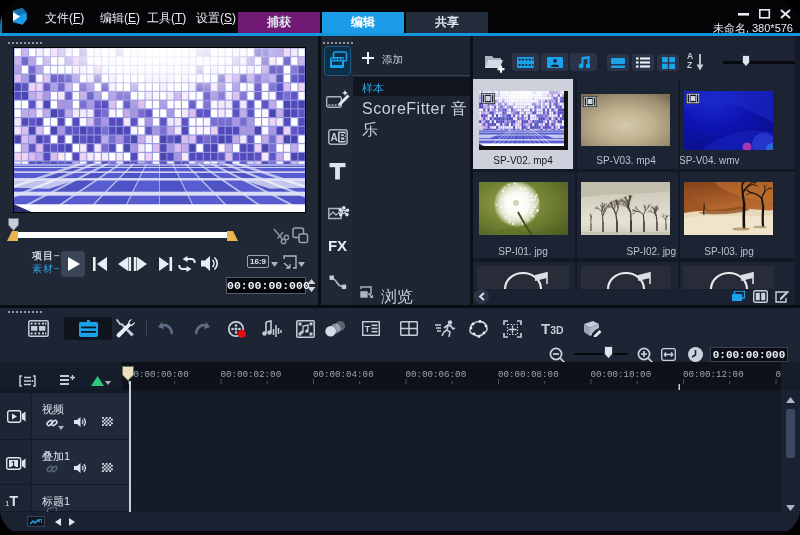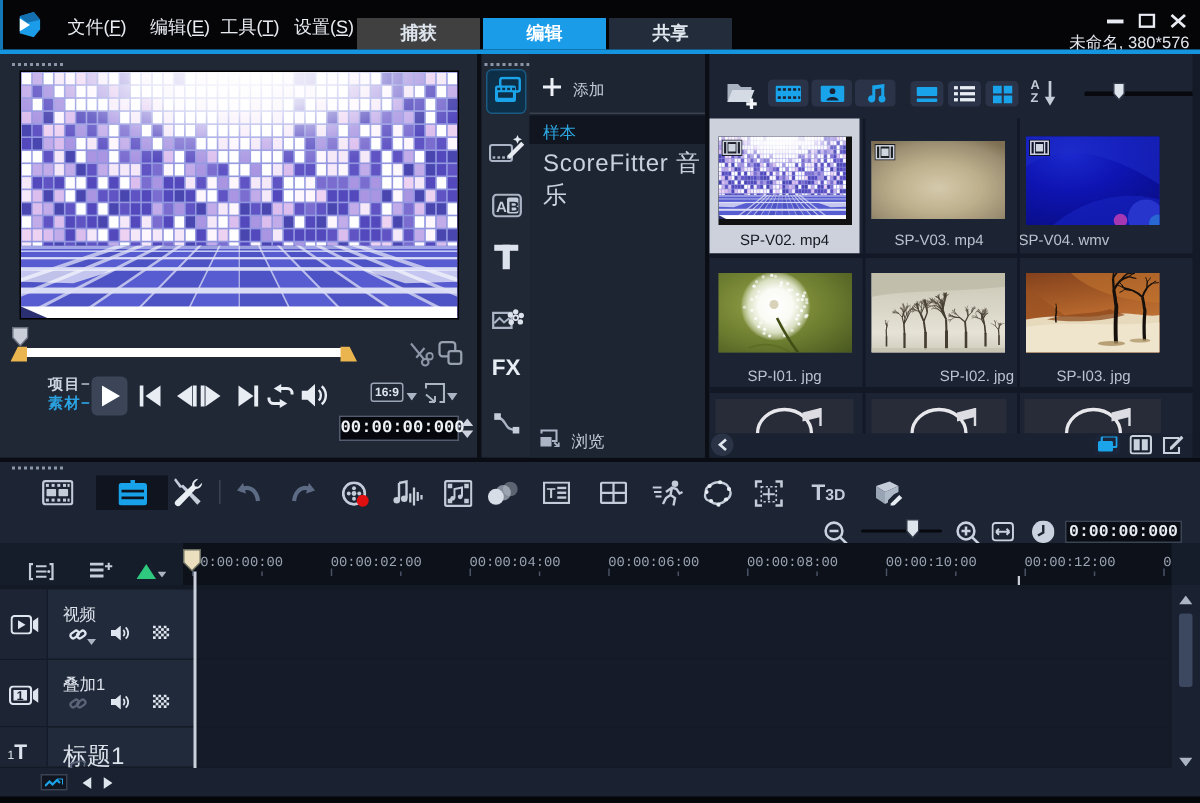--- a/index.html
+++ b/index.html
@@ -1,16 +1,16 @@
 <!DOCTYPE html>
 <html><head><meta charset="utf-8">
 <style>
 html,body{margin:0;padding:0;background:#000;}
 *{box-sizing:border-box;}
-#win{position:relative;width:800px;height:535px;background:#131925;font-family:"Liberation Sans",sans-serif;overflow:hidden;}
+#win{position:relative;width:800px;height:535px;background:#131925;font-family:"Liberation Sans",sans-serif;overflow:hidden;border-radius:26px;}
 .abs{position:absolute;}
 
 #title{position:absolute;left:0;top:0;width:800px;height:33px;background:#050507;}
 #blueline{position:absolute;left:0;top:33px;width:800px;height:3px;background:#1595e0;}
 .menu{position:absolute;top:10px;color:#e8ecf2;font-size:12px;}
 .tab{position:absolute;top:12px;height:21px;color:#dfe6ee;font-size:12px;font-weight:bold;text-align:center;line-height:21px;}
 
 #preview{position:absolute;left:0;top:36px;width:318px;height:269px;background:#202836;}
 #midpanel{position:absolute;left:321px;top:36px;width:149px;height:269px;background:#202836;}
 #library{position:absolute;left:473px;top:36px;width:327px;height:269px;background:#1c2332;}
@@ -39,21 +39,21 @@
     <div class="abs" style="left:0;top:0;width:2px;height:33px;background:#1377b5"></div>
     <svg class="abs" style="left:13px;top:8px" width="14" height="17" viewBox="0 0 14 17">
         <polygon points="0,2.8 9.5,0 13.8,5.2 13.8,11.5 9.5,16.8 0,14.2" fill="#1b9ce8"></polygon>
         <polygon points="0,2.8 9.5,0 13.8,5.2 5,7.2" fill="#146fb0"></polygon>
         <polygon points="0,4.2 7,8.6 0,13" fill="#ffffff"></polygon>
       </svg>
     <div class="menu" style="left:45px">文件(<u>F</u>)</div>
     <div class="menu" style="left:100px">编辑(<u>E</u>)</div>
     <div class="menu" style="left:147px">工具(<u>T</u>)</div>
     <div class="menu" style="left:196px">设置(<u>S</u>)</div>
-    <div class="tab" style="left:238px;width:82px;background:#404040">捕获</div>
+    <div class="tab" style="left:238px;width:82px;background:#701a75">捕获</div>
     <div class="tab" style="left:406px;width:82px;background:#232c3a">共享</div>
     <div class="tab" style="left:322px;width:82px;background:#1b9ce8;color:#fff">编辑</div>
     <svg class="abs" style="left:738px;top:12px" width="12" height="4" viewBox="0 0 12 4">
         <rect x="0" y="1" width="11" height="2.6" fill="#e8ecf2"></rect>
       </svg>
     <svg class="abs" style="left:759px;top:9px" width="12" height="10" viewBox="0 0 12 10">
         <rect x="0.8" y="0.8" width="9.5" height="8" fill="none" stroke="#e8ecf2" stroke-width="1.6"></rect>
       </svg>
     <svg class="abs" style="left:780px;top:9px" width="11" height="10" viewBox="0 0 11 10">
         <path d="M1 1 L10 9 M10 1 L1 9" stroke="#e8ecf2" stroke-width="1.9"></path>
@@ -698,21 +698,21 @@
       <path d="M3 1 L12 12 M12 4 L6.5 10.5"></path>
         <circle cx="12.5" cy="13.5" r="2.2"></circle>
         <circle cx="15.5" cy="9.5" r="2.2"></circle>
       </svg>
     <svg class="abs" style="left:292px;top:191px" width="17" height="17" viewBox="0 0 17 17" fill="none" stroke="#97a0af" stroke-width="1.5">
       <rect x="1" y="1" width="10.5" height="9.5" rx="2"></rect>
         <rect x="7" y="7" width="8.5" height="8.5" rx="1.5" fill="#202836"></rect>
       </svg>
 
     <div class="abs" style="left:32px;top:213px;color:#cdd5e0;font-size:10px;font-weight:bold;letter-spacing:1px">项目<span style="color:#aab3c0">−</span></div>
-    <div class="abs" style="left:32px;top:226px;color:#2ba3e2;font-size:10px;font-weight:bold;letter-spacing:1px">素材<span>−</span></div>
+    <div class="abs" style="left:32px;top:226px;color:#2ba3e2;font-size:10px;font-weight:normal;letter-spacing:1px">素材<span>−</span></div>
     <div class="abs" style="left:61px;top:215px;width:24px;height:26px;background:#3c4557;border-radius:4px"></div>
     <svg class="abs" style="left:68px;top:221px" width="12" height="14" viewBox="0 0 12 14">
         <path d="M0 0 L12 7 L0 14 Z" fill="#fff"></path>
       </svg>
     <svg class="abs" style="left:93px;top:220px" width="15" height="16" viewBox="0 0 15 16" fill="#e8edf4">
         <rect x="0" y="1" width="2.6" height="14"></rect>
         <path d="M14 1 L4 8 L14 15 Z"></path>
       </svg>
     <svg class="abs" style="left:117px;top:220px" width="15" height="16" viewBox="0 0 15 16" fill="#e8edf4">
         <path d="M11 1 L1 8 L11 15 Z"></path>
@@ -830,21 +830,21 @@
     <div class="abs" style="left:61px;top:17px;color:#c3cbd8;font-size:10.5px">添加</div>
     <div class="abs" style="left:32px;top:39px;width:117px;height:1px;background:#39414f"></div>
     <div class="abs" style="left:32px;top:41px;width:117px;height:19px;background:#10151f"></div>
     <div class="abs" style="left:41px;top:45px;color:#2da7e2;font-size:11px">样本</div>
     <div class="abs" style="left:41px;top:63px;color:#c9d1dc;font-size:16px;letter-spacing:0.5px">ScoreFitter 音乐</div>
     <svg class="abs" style="left:39px;top:250px" width="15" height="12" viewBox="0 0 15 12" fill="none" stroke="#aab4c4" stroke-width="1.4">
       <path d="M1 3 V1 H11 V8 H8"></path>
         <path d="M1 6 H7 V11 H1 Z" fill="#aab4c4"></path>
         <path d="M9.5 9 l3 3 m0 -3 v3 h-3" stroke-width="1.2"></path>
       </svg>
-    <div class="abs" style="left:60px;top:251px;color:#c3cbd8;font-size:11px">浏览</div>
+    <div class="abs" style="left:60px;top:251px;color:#c3cbd8;font-size:16px">浏览</div>
   </div>
   <div class="vdiv" style="left:470px"></div>
   <div id="library">
 
     <svg class="abs" style="left:11px;top:15px" width="22" height="22" viewBox="0 0 22 22">
         <path d="M1 5 H8 L10 7 H17 V17 H1 Z" fill="#a8b2c0"></path>
         <path d="M1 17 L4.2 9 H19 L15.8 17 Z" fill="#d5dbe4"></path>
         <path d="M13.5 18.2 h7 M17 14.7 v7" stroke="#f4f7fa" stroke-width="2.2"></path>
       </svg>
     <div class="abs" style="left:39px;top:17px;width:27px;height:18px;background:#2a3347;border-radius:3px"></div>
@@ -2408,21 +2408,21 @@
           <rect x="1.8" y="5.4" width="1.8" height="1.8"></rect>
           <rect x="5.4" y="5.4" width="1.8" height="1.8"></rect>
           <rect x="9" y="5.4" width="1.8" height="1.8"></rect>
           <rect x="0" y="7.2" width="1.8" height="1.8"></rect>
           <rect x="3.6" y="7.2" width="1.8" height="1.8"></rect>
           <rect x="7.2" y="7.2" width="1.8" height="1.8"></rect>
         </g>
       </svg>
 
     <div class="abs" style="left:5px;top:103px;color:#dde3ec;font-size:8px">1<span style="font-size:14px;font-weight:bold">T</span></div>
-    <div class="abs" style="left:42px;top:104px;color:#dde3ec;font-size:16px">标题1</div>
+    <div class="abs" style="left:42px;top:104px;color:#dde3ec;font-size:11px">标题1</div>
     <svg class="abs" style="left:46px;top:117px" width="11" height="5" viewBox="0 0 11 5" fill="none" stroke="#5a6478" stroke-width="1.3">
         <path d="M2 5 A2.3 2.3 0 0 1 4 1 L7 1 A2.3 2.3 0 0 1 9.5 5" transform="rotate(-15 5.5 3)"></path>
       </svg>
     <div class="abs" style="left:31px;top:3px;width:1px;height:118px;background:#151b29"></div>
     <div class="abs" style="left:129px;top:0;width:2px;height:122px;background:#c9cfdb"></div>
   </div>
   <div id="vscroll">
     <svg class="abs" style="left:5px;top:7px" width="9" height="6" viewBox="0 0 9 6">
         <path d="M4.5 0 L9 6 H0 Z" fill="#aab4c2"></path>
       </svg>

